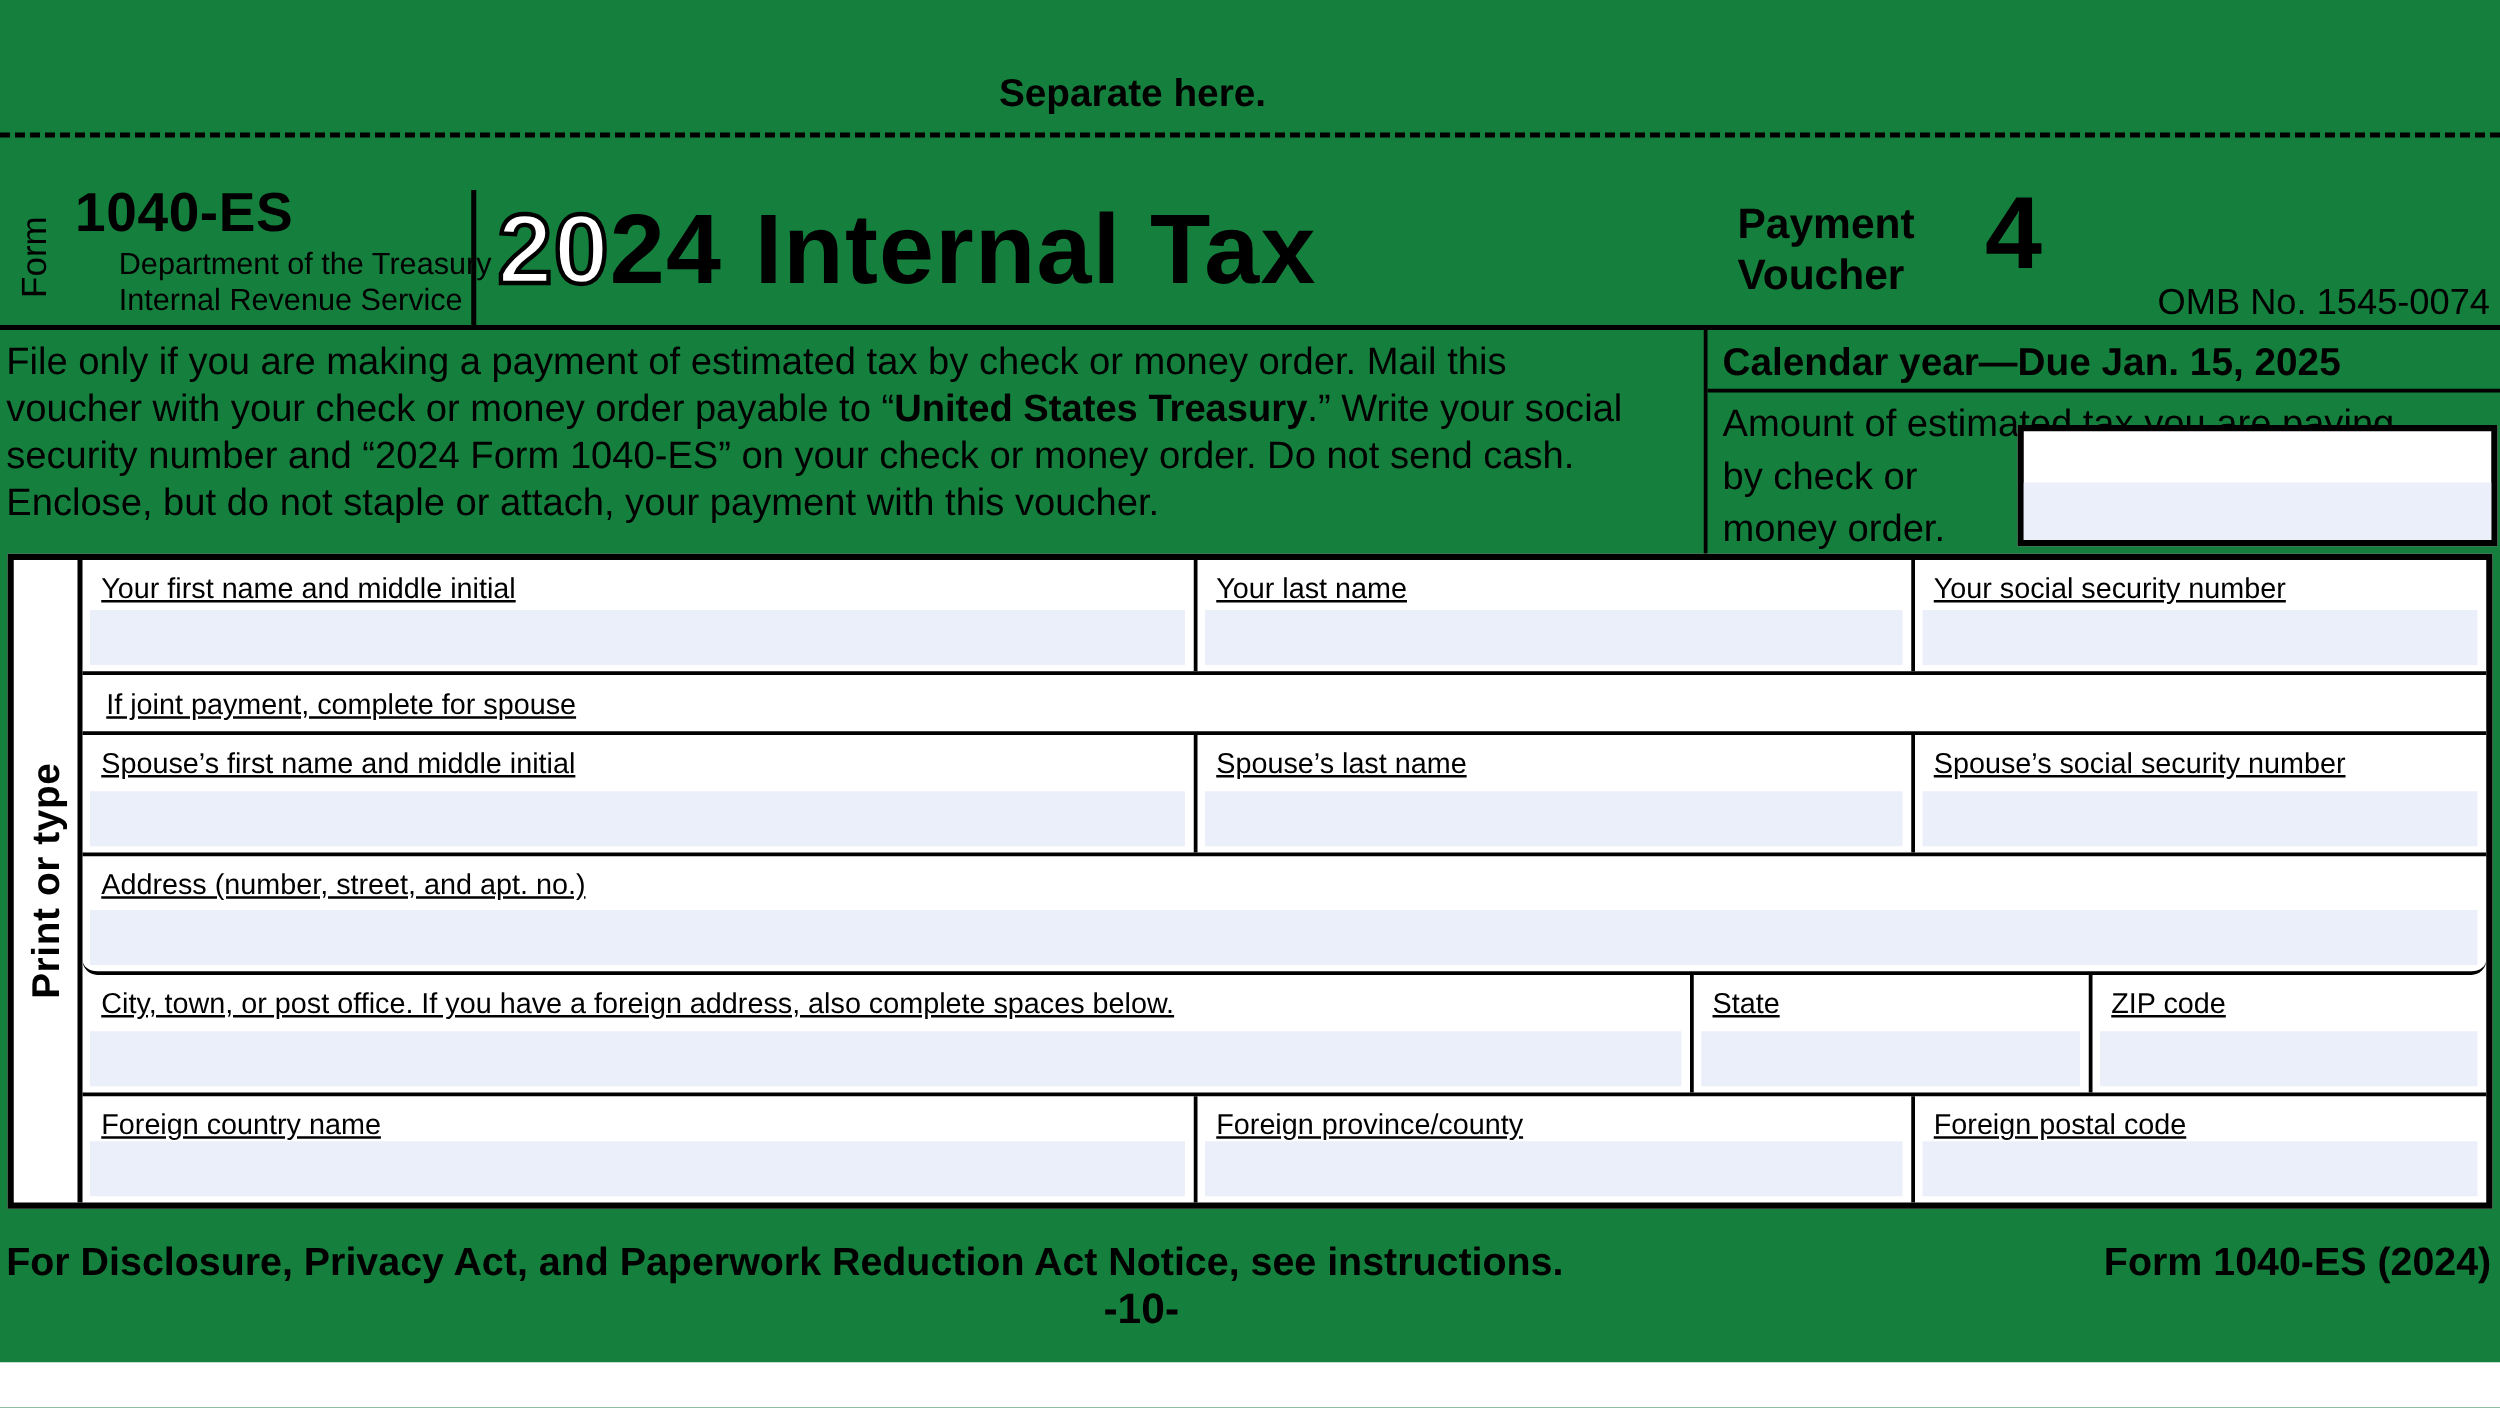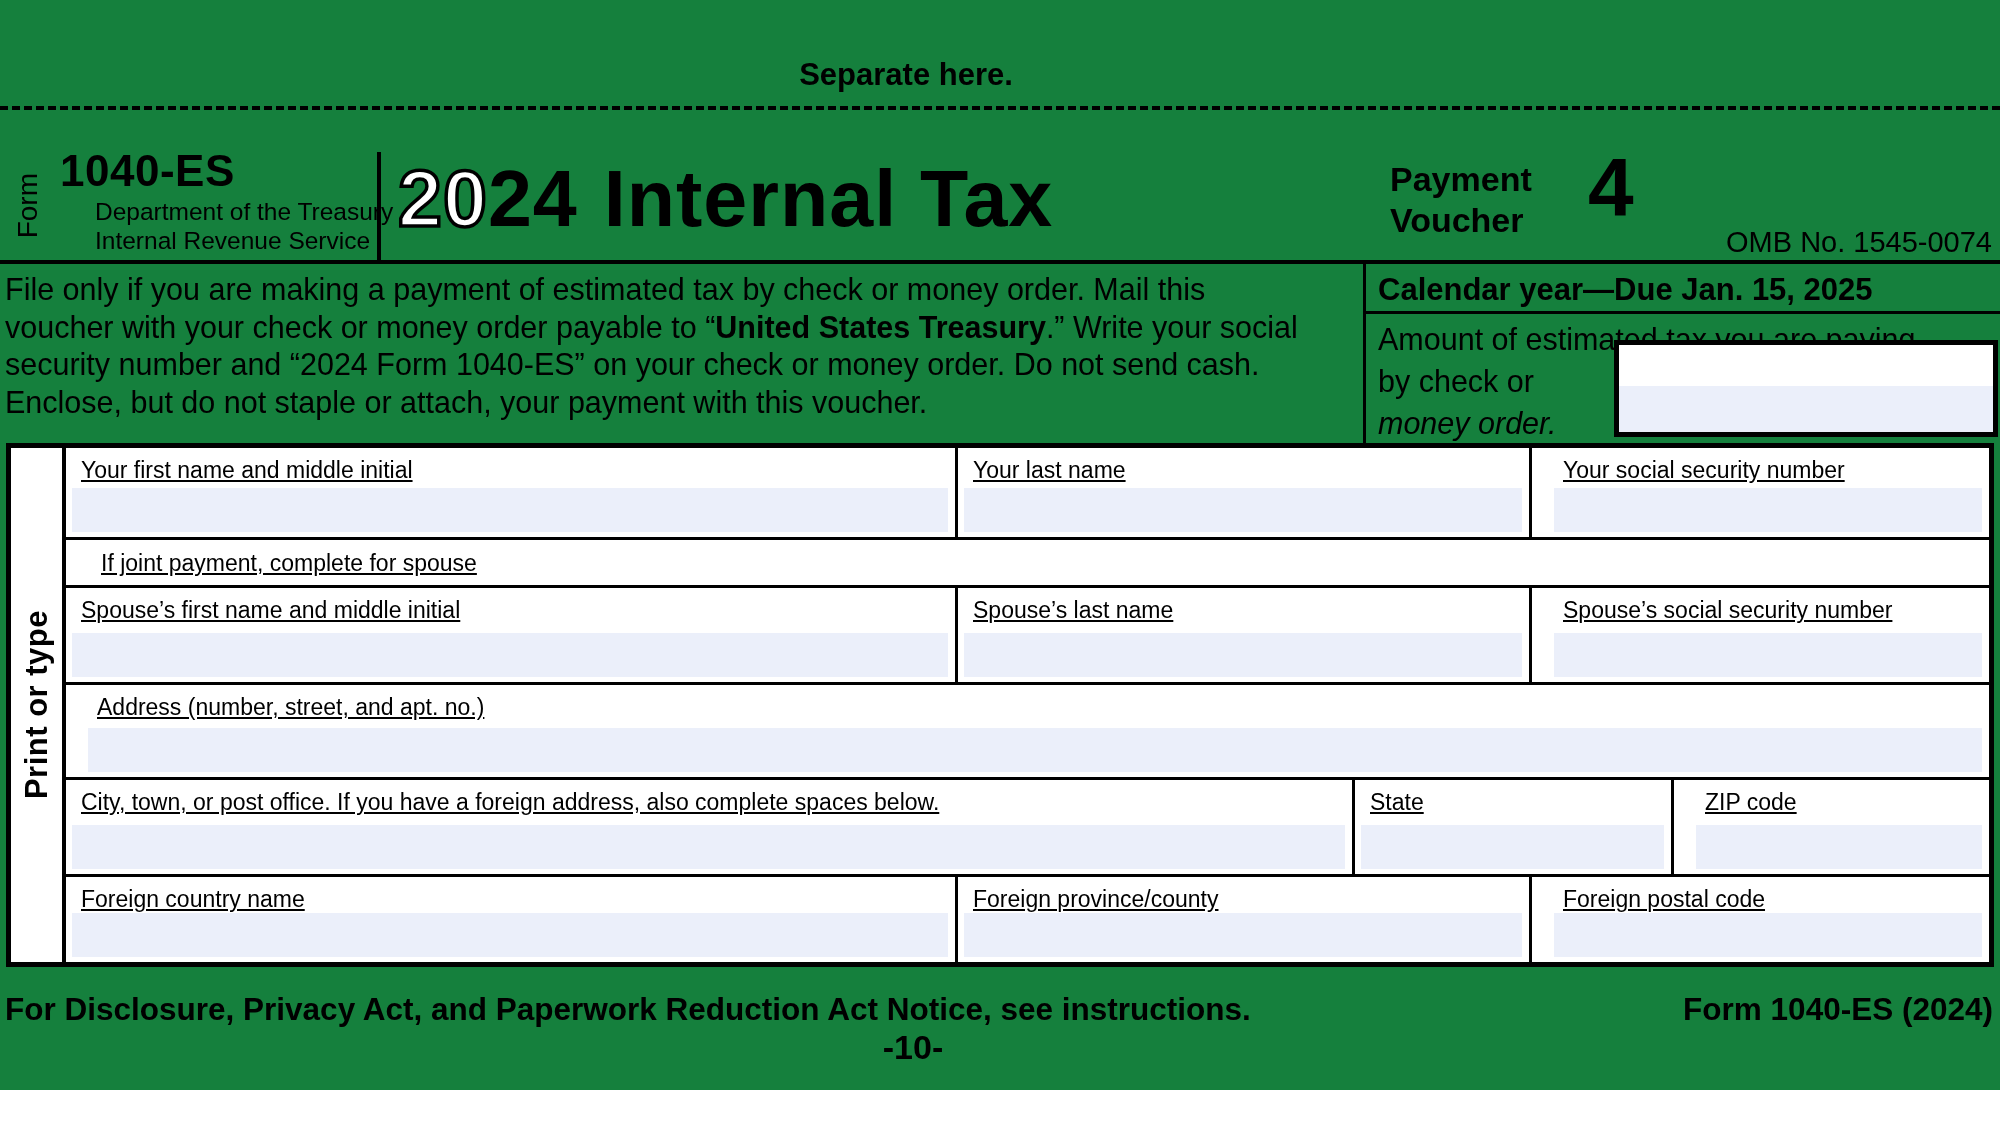--- a/index.html
+++ b/index.html
@@ -34,36 +34,36 @@
 
   
   .instructions { left:5px; top:271px; width:1300px; font-size:30.5px; line-height:37.5px; }
 
   
   .right-panel { left:1363px; top:264px; width:637px; height:179px; border-left:3px solid #000; box-sizing:border-box; }
   .calendar-row { position:absolute; left:0; top:0; width:637px; height:50px; border-bottom:3px solid #000; box-sizing:border-box; }
   .calendar-text { position:absolute; left:12px; top:8px; font-size:31px; font-weight:bold; white-space:nowrap; }
   .amount-l1 { position:absolute; left:12px; top:58px;  font-size:30.5px; white-space:nowrap; }
   .amount-l2 { position:absolute; left:12px; top:100px; font-size:30.5px; white-space:nowrap; }
-  .amount-l3 { position:absolute; left:12px; top:142px; font-size:30.5px; white-space:nowrap;font-style:italic; }
+  .amount-l3 { position:absolute; left:12px; top:142px; font-size:30.5px; white-space:nowrap; }
   .amount-box { position:absolute; left:248px; top:76px; width:384px; height:97px; border:5px solid #000; box-sizing:border-box; background:#fff; }
   .amount-fill { position:absolute; left:0; right:0; bottom:0; height:46px; background:#ebeffa; }
   .amount-value { position:absolute; left:8px; top:8px; font-size:30px; }
 
   
   .voucher-table { left:6px; top:443px; width:1988px; height:524px; border:5px solid #000; box-sizing:border-box; display:flex; background:#fff; }
   .vt-sidebar { flex:0 0 51px; width:51px; border-right:4px solid #000; position:relative; }
   .vt-sidebar-inner { position:absolute; inset:0; display:flex; align-items:center; justify-content:center; }
   .vt-sidebar-label { font-size:31px; font-weight:bold; letter-spacing:0.5px; }
   .vt-body { flex:1; display:flex; flex-direction:column; min-width:0; }
   .vt-row { display:flex; border-bottom:3px solid #000; box-sizing:border-box; }
-  .r1 { height:92px; } .r2 { height:48px; } .r3 { height:97px; } .r4 { height:95px; } .r5 { height:97px; }
+  .r1 { height:92px; } .r2 { height:48px; } .r3 { height:97px; } .r4 { height:95px;border-radius:12px; } .r5 { height:97px; }
   .r6 { flex:1; border-bottom:none; }
   .vt-cell { position:relative; border-right:3px solid #000; box-sizing:border-box; min-width:0; }
-  .no-br { border-right:none;margin-left:16px; }
+  .no-br { border-right:none; }
   .w-c1 { width:892px; } .w-c2 { width:574px; } .w-flex { flex:1; }
   .w-city { width:1289px; } .w-state { width:319px; }
   .vt-label { padding:9px 8px 0 15px; font-size:23px; white-space:nowrap; overflow:hidden;text-decoration:underline; }
   .joint .vt-label { padding-left:19px; padding-top:10px; }
   .vt-input { position:absolute; left:6px; right:7px; bottom:5px; height:44px; background:#ebeffa; font-size:29px; padding-left:6px; box-sizing:border-box; }
 
   
   .footer-notice { left:5px; top:991px; font-size:31.5px; font-weight:bold; white-space:nowrap; }
   .footer-form { right:7px; top:991px; font-size:31.5px; font-weight:bold; white-space:nowrap; }
   .page-number { left:913px; top:1028px; transform:translateX(-50%); font-size:34px; font-weight:bold; }

